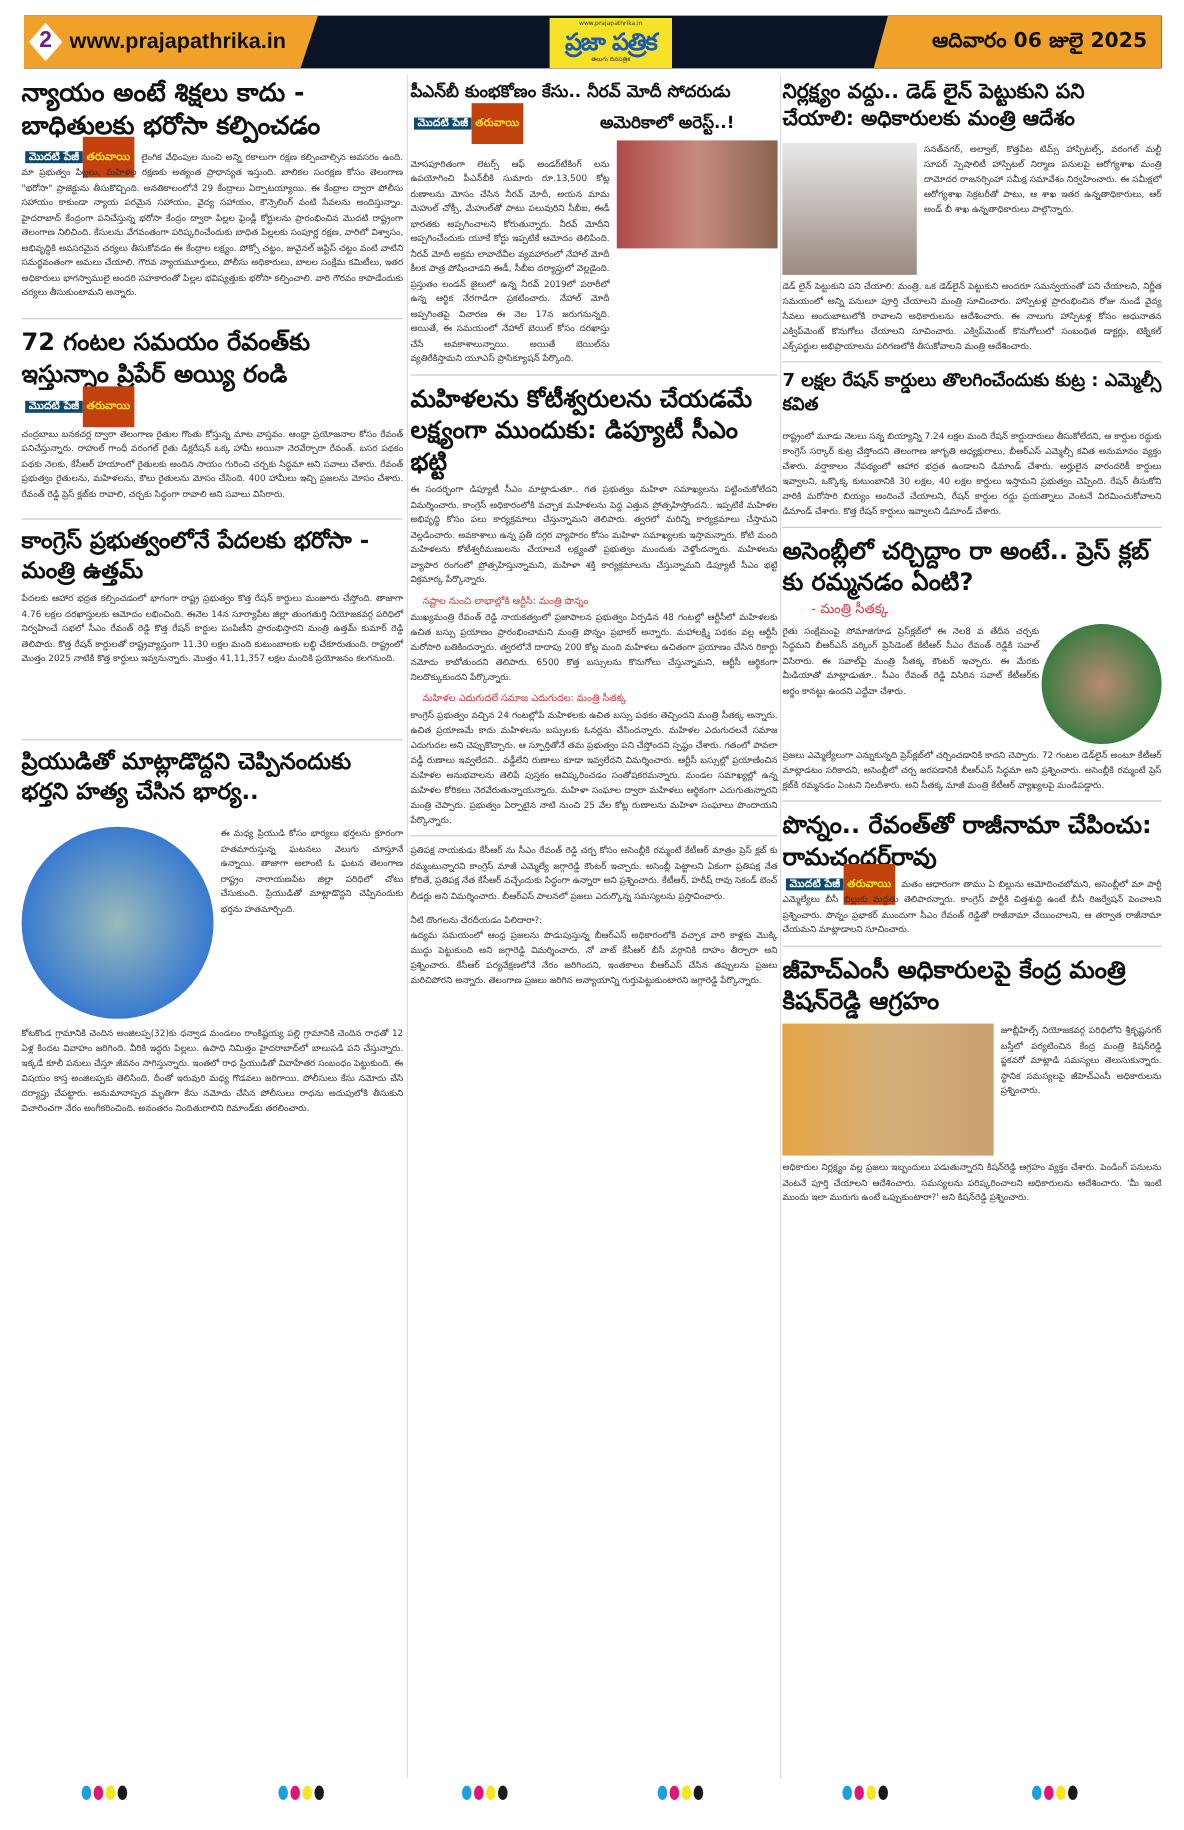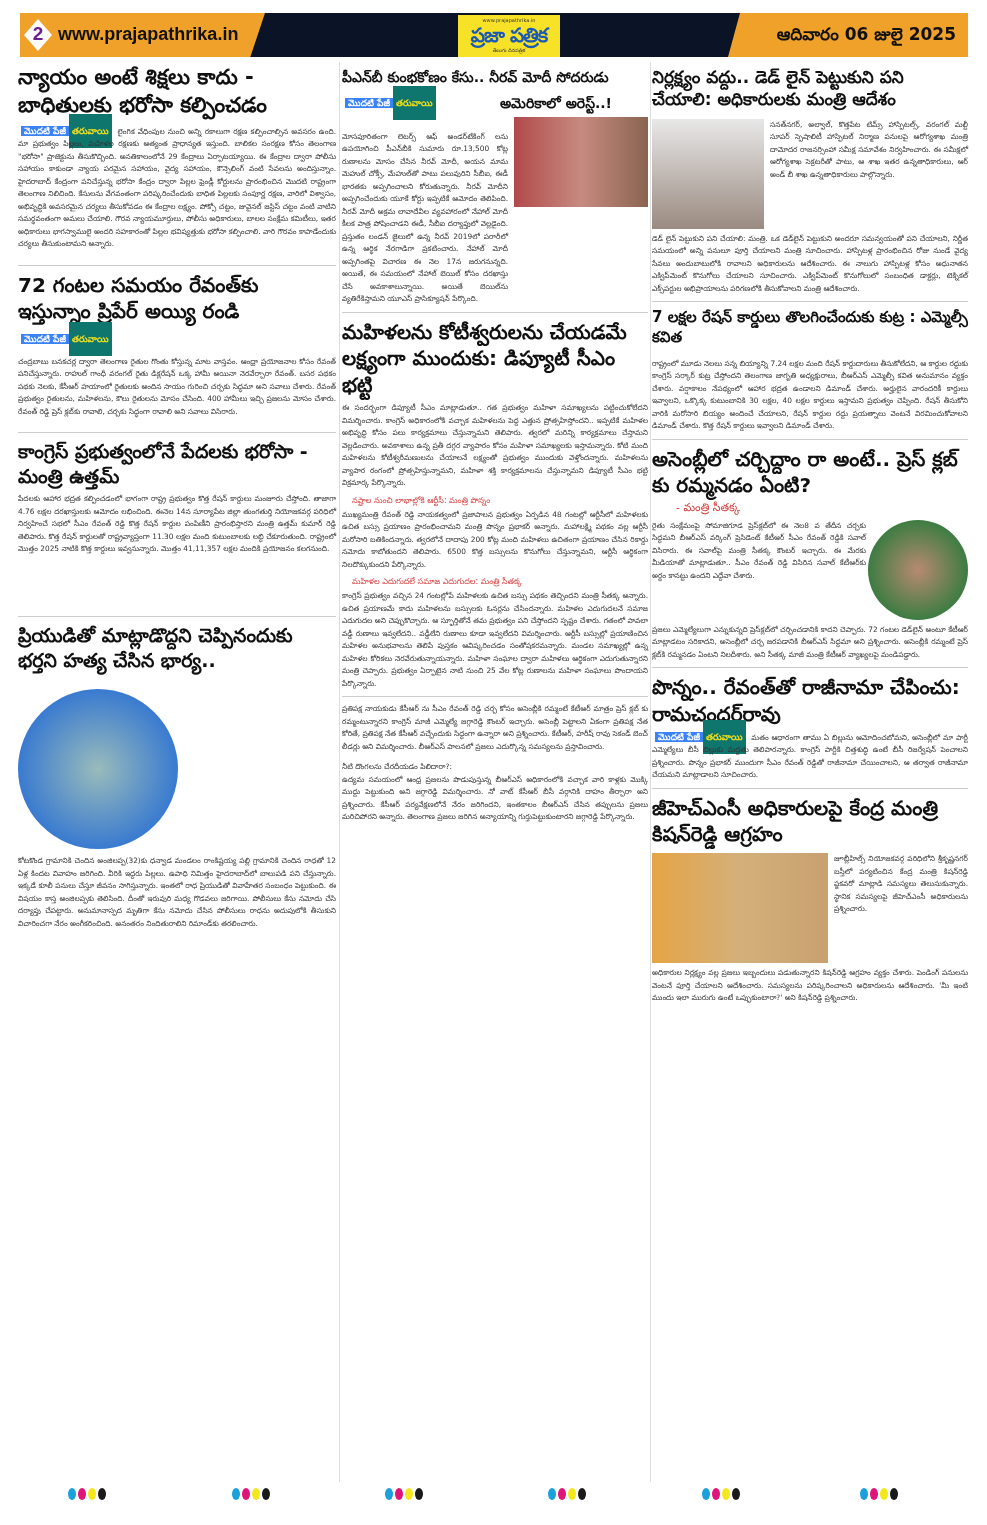--- a/index.html
+++ b/index.html
@@ -16,22 +16,22 @@
 .logo .tag{font-size:5px;color:#333;display:block}
 .date{position:absolute;right:12px;top:11px;font:bold 17px "DejaVu Sans",sans-serif;color:#111}
 .col{position:absolute;top:62px}
 .c1{left:18px;width:318px}
 .c2{left:342px;width:306px}
 .c3{left:652px;width:316px}
 .vline{position:absolute;top:62px;width:1px;background:#ddd;height:1420px}
 .hl{font-weight:bold;text-align:left;color:#111;line-height:1.32}
 .sep{border-top:1px solid #ccc;margin:6px 0}
 .badge{display:inline-block;font-size:9px;font-weight:bold;line-height:13px;padding:0 3px;vertical-align:middle}
-.badge .a{background:#3b82f6;color:#fff;padding:0 3px}
-.badge .b{background:#0f766e;color:#f2e11e;padding:12px 3px}
+.badge .a{background:#0c4a6e;color:#fff;padding:0 3px}
+.badge .b{background:#c2410c;color:#f2e11e;padding:12px 3px}
 .body{font-size:7.4px;line-height:12.5px;text-align:justify;color:#333;white-space:normal}
 .sub{color:#d23a3a;font-size:8px;margin:6px 0 2px 10px}
 .img{background:#bbb;position:relative;overflow:hidden}
 .circle{border-radius:50%}
 .dots{position:absolute;top:1488px;display:flex;gap:2px}
 .dot{width:8px;height:12px;border-radius:50%}
 </style>
 </head>
 <body>
 
@@ -72,20 +72,21 @@
   <div class="sep" style="margin-top:14px"></div>
   <div>
     <div class="hl" style="font-size:19px">కాంగ్రెస్ ప్రభుత్వంలోనే పేదలకు భరోసా - మంత్రి ఉత్తమ్</div>
     <div class="body" style="margin-top:4px">పేదలకు ఆహార భద్రత కల్పించడంలో భాగంగా రాష్ట్ర ప్రభుత్వం కొత్త రేషన్ కార్డులు మంజూరు చేస్తోంది. తాజాగా 4.76 లక్షల దరఖాస్తులకు ఆమోదం లభించింది. ఈనెల 14న సూర్యాపేట జిల్లా తుంగతుర్తి నియోజకవర్గ పరిధిలో నిర్వహించే సభలో సీఎం రేవంత్ రెడ్డి కొత్త రేషన్ కార్డుల పంపిణీని ప్రారంభిస్తారని మంత్రి ఉత్తమ్ కుమార్ రెడ్డి తెలిపారు. కొత్త రేషన్ కార్డులతో రాష్ట్రవ్యాప్తంగా 11.30 లక్షల మంది కుటుంబాలకు లబ్ధి చేకూరుతుంది. రాష్ట్రంలో మొత్తం 2025 నాటికి కొత్త కార్డులు ఇవ్వనున్నారు. మొత్తం 41,11,357 లక్షల మందికి ప్రయోజనం కలగనుంది.</div>
   </div>
   <div class="sep" style="margin-top:60px"></div>
   <div>
     <div class="hl" style="font-size:19px">ప్రియుడితో మాట్లాడొద్దని చెప్పినందుకు భర్తని హత్య చేసిన భార్య..</div>
     <div style="display:flex;gap:6px;margin-top:16px">
       <div class="img circle" style="width:160px;height:160px;background:radial-gradient(circle,#9bb 0,#3a7bd0 70%)"></div>
+      <div class="body" style="flex:1">ఈ మధ్య ప్రియుడి కోసం భార్యలు భర్తలను క్రూరంగా హతమారుస్తున్న ఘటనలు వెలుగు చూస్తూనే ఉన్నాయి. తాజాగా అలాంటి ఓ ఘటన తెలంగాణ రాష్ట్రం నారాయణపేట జిల్లా పరిధిలో చోటు చేసుకుంది. ప్రియుడితో మాట్లాడొద్దని చెప్పినందుకు భర్తను హతమార్చింది.</div>
     </div>
     <div class="body" style="margin-top:6px">కోటకొండ గ్రామానికి చెందిన అంజిలప్ప(32)కు ధన్వాడ మండలం రాంకిష్టయ్య పల్లి గ్రామానికి చెందిన రాధతో 12 ఏళ్ల కిందట వివాహం జరిగింది. వీరికి ఇద్దరు పిల్లలు. ఉపాధి నిమిత్తం హైదరాబాద్‌లో బాలుపడి పని చేస్తున్నారు. ఇక్కడే కూలీ పనులు చేస్తూ జీవనం సాగిస్తున్నారు. ఇంతలో రాధ ప్రియుడితో వివాహేతర సంబంధం పెట్టుకుంది. ఈ విషయం కాస్త అంజిలప్పకు తెలిసింది. దీంతో ఇరువురి మధ్య గొడవలు జరిగాయి. పోలీసులు కేసు నమోదు చేసి దర్యాప్తు చేపట్టారు. అనుమానాస్పద మృతిగా కేసు నమోదు చేసిన పోలీసులు రాధను అదుపులోకి తీసుకుని విచారించగా నేరం అంగీకరించింది. అనంతరం నిందితురాలిని రిమాండ్‌కు తరలించారు.</div>
   </div>
 </div>
 
 <div class="col c2">
   <div>
     <div class="hl" style="font-size:14px;margin-top:6px">పీఎన్‌బీ కుంభకోణం కేసు.. నీరవ్ మోదీ సోదరుడు</div>
     <div style="display:flex;align-items:center;justify-content:space-between;margin-top:8px">
       <span class="badge"><span class="a">మొదటి పేజీ</span><span class="b">తరువాయి</span></span>

